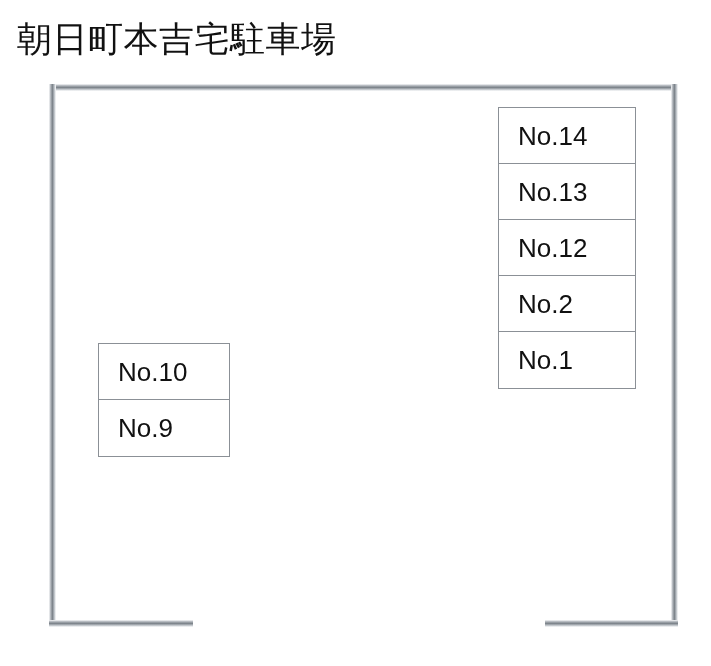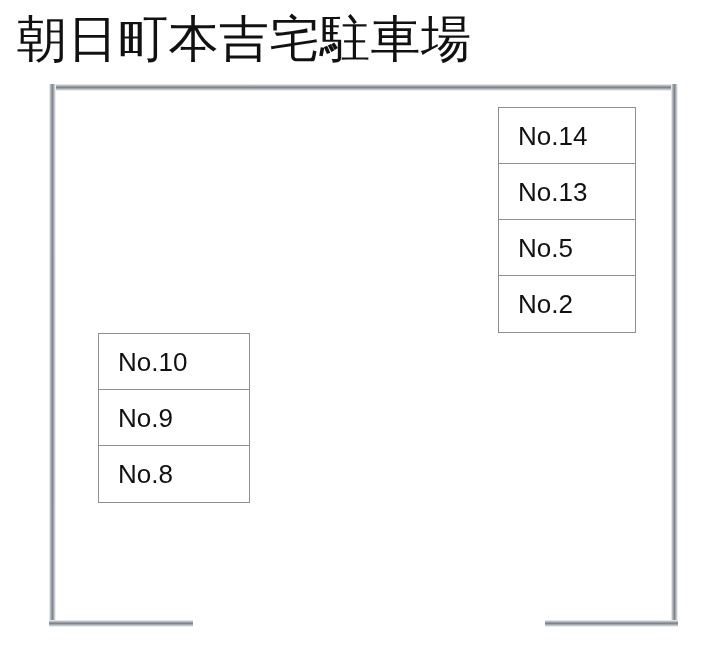--- a/index.html
+++ b/index.html
@@ -19,21 +19,21 @@
     height: 666px;
     background: #ffffff;
     overflow: hidden;
   }
 
   
   #lot-title {
     position: absolute;
     left: 17px;
     top: 16px;
-    font-size: 50px;
+    font-size: 35px;
     line-height: 46px;
     color: #111111;
     letter-spacing: 0.5px;
     white-space: nowrap;
     font-family: "DejaVu Sans", "Liberation Sans", sans-serif;
   }
 
   
   .lot-edge {
     position: absolute;
@@ -69,21 +69,21 @@
   #edge-bottom-left  { left: 49px;  top: 620px; width: 144px; height: 7px; }
   #edge-bottom-right { left: 545px; top: 620px; width: 133px; height: 7px; }
 
   
   .stall-stack {
     position: absolute;
     background: #ffffff;
     box-sizing: border-box;
     border: 1.6px solid #8b9096;
   }
-  #stack-left  { left: 98px;  top: 333px; width: 152px; }
+  #stack-left  { left: 98px;  top: 343px; width: 132px; }
   #stack-right { left: 498px; top: 107px; width: 138px; }
 
   .stall {
     box-sizing: border-box;
     height: 56px;
     border-bottom: 1.6px solid #8b9096;
     display: flex;
     align-items: center;
     background: #ffffff;
   }
@@ -111,33 +111,33 @@
   <div class="lot-edge" id="edge-bottom-left"></div>
   <div class="lot-edge" id="edge-bottom-right"></div>
 
   <div class="stall-stack" id="stack-left">
       <div class="stall">
         <span class="stall-label">No.10</span>
       </div>
       <div class="stall">
         <span class="stall-label">No.9</span>
       </div>
-      <div class="stall">
-        <span class="stall-label">No.8</span>
-      </div>
     </div>
 
   <div class="stall-stack" id="stack-right">
       <div class="stall">
         <span class="stall-label">No.14</span>
       </div>
       <div class="stall">
         <span class="stall-label">No.13</span>
       </div>
       <div class="stall">
-        <span class="stall-label">No.5</span>
+        <span class="stall-label">No.12</span>
       </div>
       <div class="stall">
         <span class="stall-label">No.2</span>
+      </div>
+      <div class="stall">
+        <span class="stall-label">No.1</span>
       </div>
     </div>
 
 </div>
 
 </body></html>

